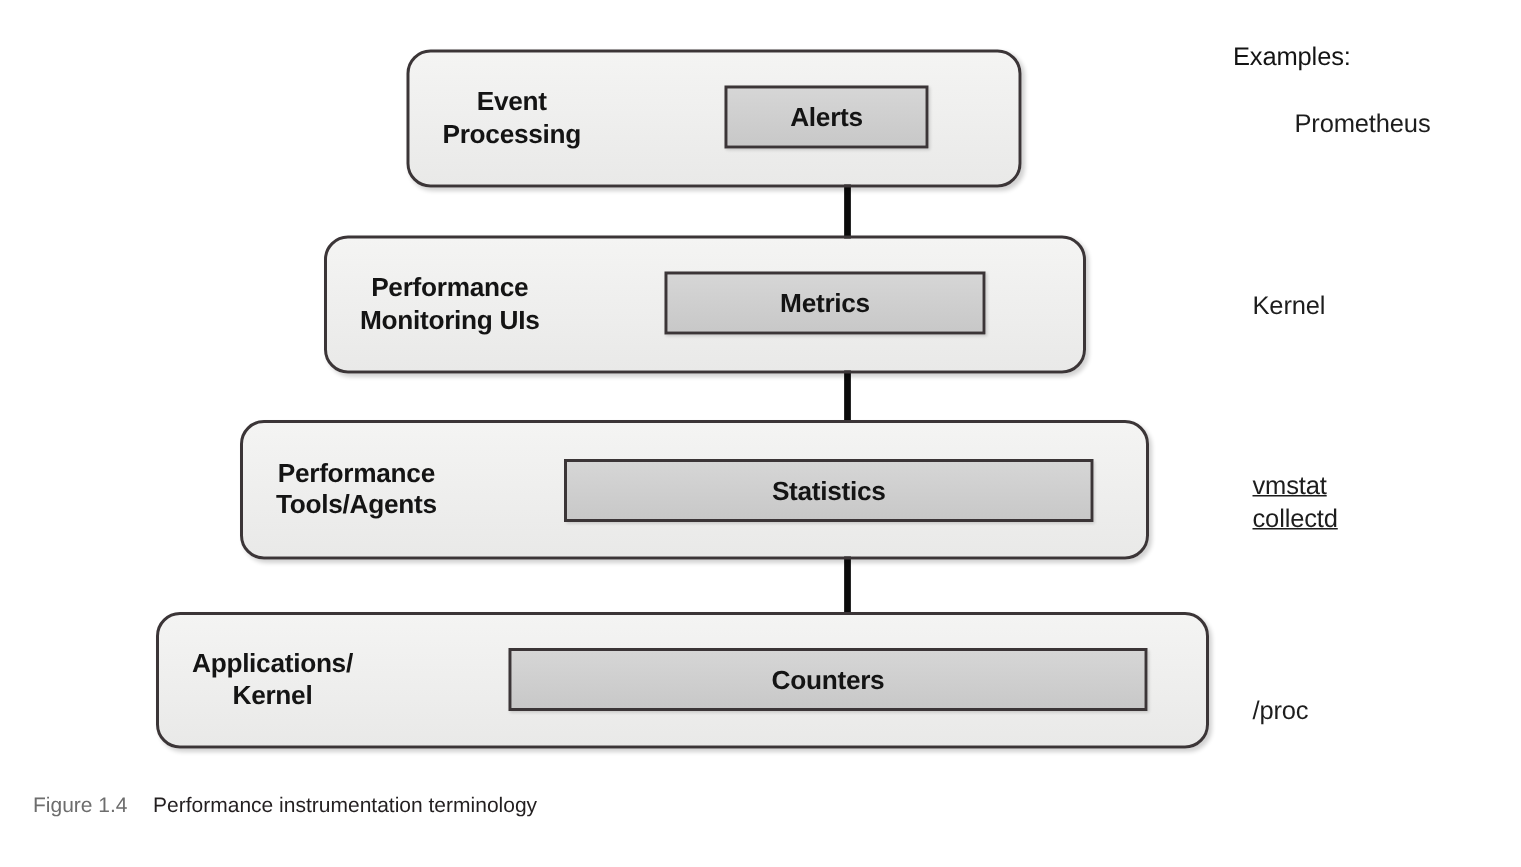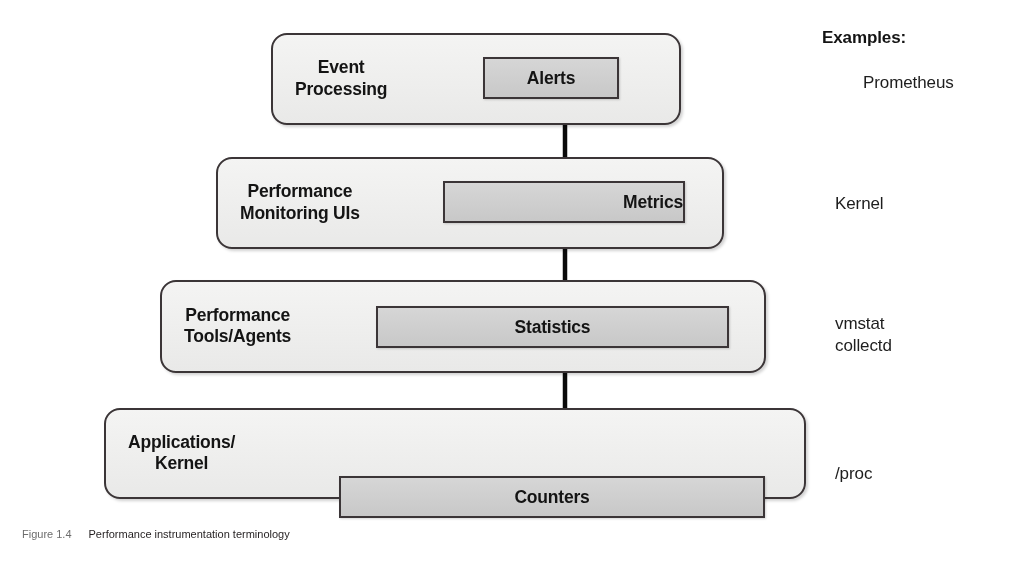--- a/index.html
+++ b/index.html
@@ -75,47 +75,47 @@
 
   
   .examples-col {
     position: absolute;
     left: 822px;
     top: 28px;
     width: 190px;
   }
   .examples-title {
     font-size: 17px;
-    font-weight: bold;
+    font-weight: normal;
     color: #141414;
     position: absolute;
     left: 0;
     top: 0;
     letter-spacing: -0.1px;
   }
   .example-item {
     position: absolute;
     font-size: 17px;
     font-weight: normal;
     color: #1d1d1d;
     line-height: 1.28;
     white-space: pre-line;
     letter-spacing: -0.1px;
   }
   .ex-1 { left: 13px; top: 44px; margin-left: 28px; }
   .ex-2 { left: 13px; top: 165px; }
-  .ex-3 { left: 13px; top: 285px; }
+  .ex-3 { left: 13px; top: 285px; text-decoration: underline; }
   .ex-4 { left: 13px; top: 435px; }
 
   
   .caption {
     position: absolute;
     left: 22px;
     top: 528px;
-    font-size: 11px;
+    font-size: 14px;
     color: #231f20;
     white-space: nowrap;
   }
   .caption .fig-num {
     color: #6d6d6d;
   }
   .caption .fig-gap {
     display: inline-block;
     width: 17px;
   }
@@ -145,37 +145,37 @@
 Processing</div>
   </div>
   <div class="inner-box" style="left:483px; top:57px; width:136px; height:42px;">
     <span>Alerts</span>
   </div>
 
   <div class="layer-box" style="left:216px; top:157px; width:508px; height:92px;">
     <div class="layer-label">Performance
 Monitoring UIs</div>
   </div>
-  <div class="inner-box" style="left:443px; top:181px; width:242px; height:42px;justify-content:flex-end;">
+  <div class="inner-box" style="left:443px; top:181px; width:214px; height:42px;">
     <span>Metrics</span>
   </div>
 
   <div class="layer-box" style="left:160px; top:280px; width:606px; height:93px;">
     <div class="layer-label">Performance
 Tools/Agents</div>
   </div>
   <div class="inner-box" style="left:376px; top:306px; width:353px; height:42px;">
     <span>Statistics</span>
   </div>
 
   <div class="layer-box" style="left:104px; top:408px; width:702px; height:91px;">
     <div class="layer-label">Applications/
 Kernel</div>
   </div>
-  <div class="inner-box" style="left:339px; top:432px; width:426px; height:42px;margin-top:44px;">
+  <div class="inner-box" style="left:339px; top:432px; width:426px; height:42px;">
     <span>Counters</span>
   </div>
 
   <div class="examples-col">
     <div class="examples-title">Examples:</div>
     <div class="example-item ex-1">Prometheus</div>
     <div class="example-item ex-2">Kernel</div>
     <div class="example-item ex-3">vmstat
 collectd</div>
     <div class="example-item ex-4">/proc</div>

